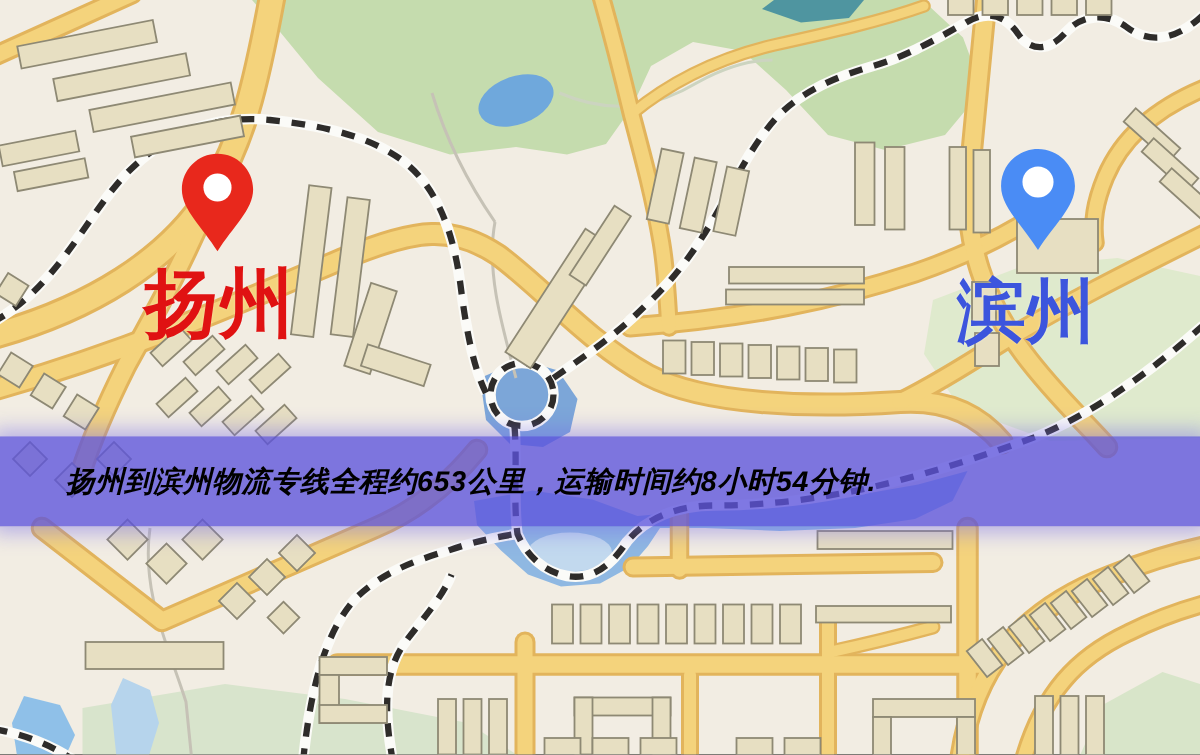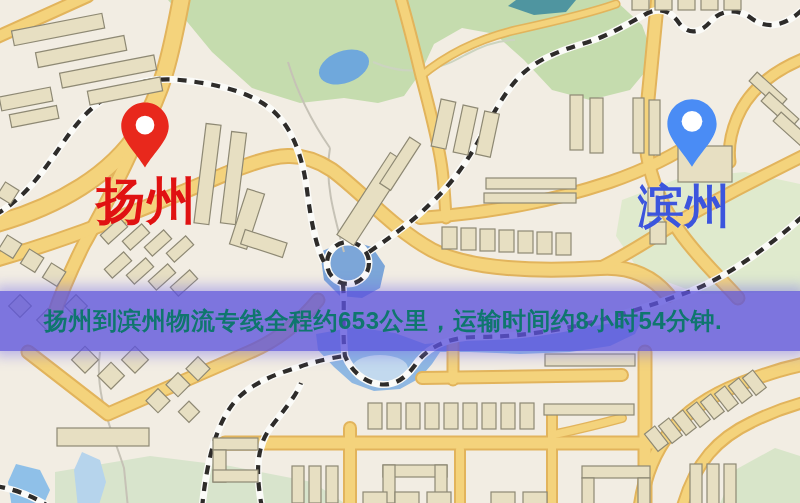--- a/index.html
+++ b/index.html
@@ -13,23 +13,23 @@
   .rail-c{fill:none;stroke:#fbfbf8;stroke-width:7;stroke-linecap:butt;}
   .rail-d{fill:none;stroke:#2e2c2a;stroke-width:4.2;stroke-dasharray:9 8;}
   .bld{fill:#e7dfc2;stroke:#8e8974;stroke-width:1.2;}
   .path-thin{fill:none;stroke:#c6c2b6;stroke-width:2;}
 
   
   .banner{position:absolute;left:0;top:291px;width:800px;height:60px;
           background:rgba(92,83,221,0.78);
           box-shadow:0 0 12px 5px rgba(118,108,232,0.45);
           display:flex;align-items:center;}
-  .banner span{color:#0f766e;font-size:24px;font-weight:bold;letter-spacing:.5px;
+  .banner span{color:#000000;font-size:19px;font-weight:bold;letter-spacing:.5px;
                padding-left:44px;white-space:nowrap;
-               font-family:"Liberation Sans", sans-serif;}
+               font-family:"Liberation Sans", sans-serif;font-style:italic;}
 
   
   .marker{position:absolute;}
   .marker .label{font-family:"Liberation Serif", serif;font-weight:bold;line-height:1;
                  white-space:nowrap;text-shadow:0 0 2px rgba(255,255,255,.35);}
   .marker-yangzhou{left:96px;top:100px;width:160px;}
   .marker-yangzhou .pin{margin-left:24px;}
   .marker-yangzhou .label{font-size:50px;color:#e01212;margin-top:2px;}
   .marker-binzhou{left:638px;top:98px;width:160px;}
   .marker-binzhou .pin{margin-left:26px;}

